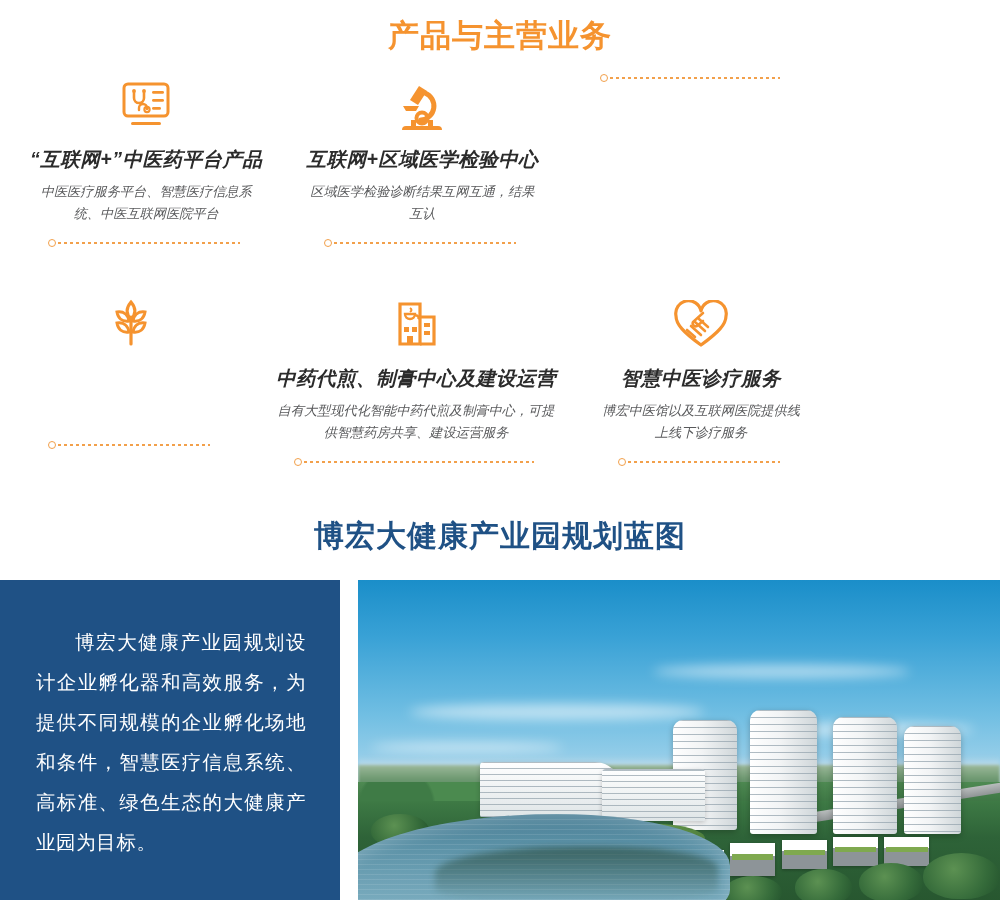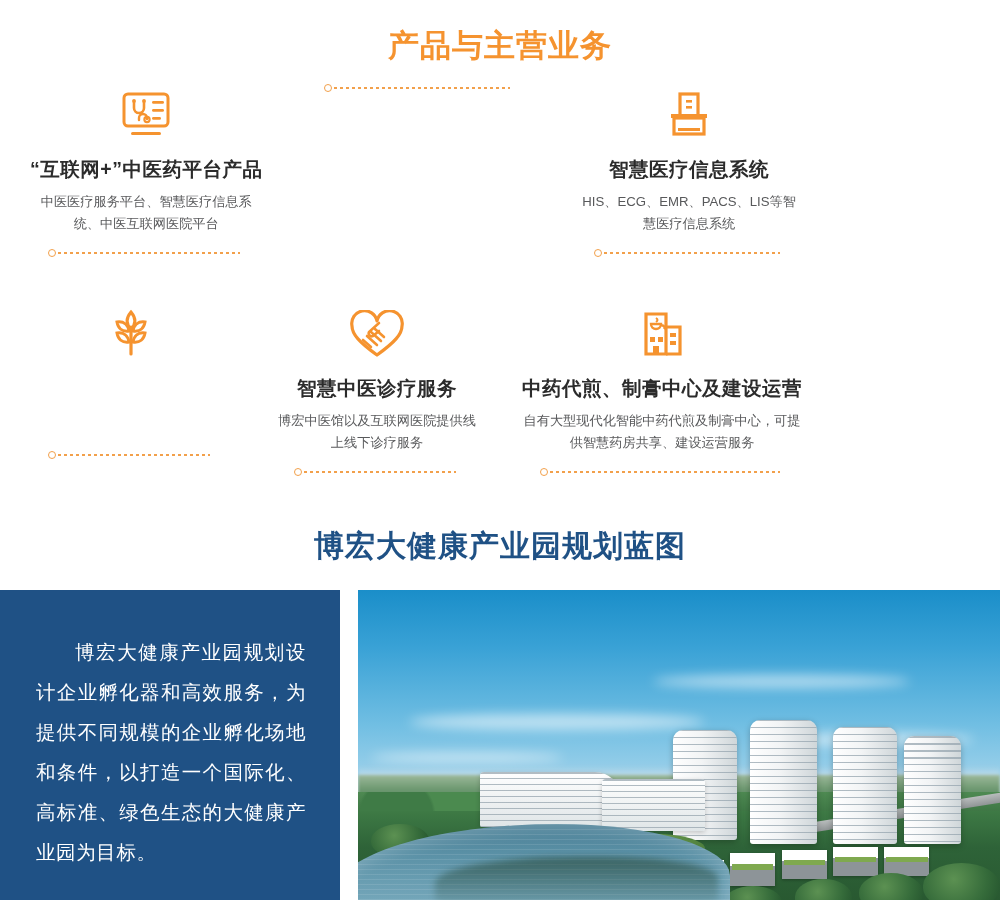--- a/index.html
+++ b/index.html
@@ -12,31 +12,32 @@
   }
 
   
   .section-title{
     text-align:center;
     font-size:31px;
     font-weight:700;
     letter-spacing:1px;
     line-height:1;
     margin:0;
-    padding-top:30px;
+    padding-top:20px;
     color:#f5932f;
   }
 
   .cards{
     display:grid;
     grid-template-columns:repeat(3,1fr);
     width:832px;
     box-sizing:border-box;
     padding:0 8px;
     margin-top:26px;
+    font-style:italic;
   }
 
   .card{
     position:relative;
     box-sizing:border-box;
     padding:0 22px 0 22px;
     text-align:center;
   }
   .card-inner{
     padding-bottom:18px;
@@ -284,38 +285,39 @@
           <rect x="13" y="42" width="30" height="3" rx="1.5" fill="#f5932f"></rect>
         </svg>
       </div>
       <p class="card-title">“互联网+”中医药平台产品</p>
       <p class="card-desc">中医医疗服务平台、智慧医疗信息系统、中医互联网医院平台</p>
     </div>
     <div class="divider"></div>
   </div>
 
   <div class="card">
-    <div class="divider"></div>
-  </div>
-
-  <div class="card">
     <div class="card-inner">
       <div class="card-icon">
-        <svg width="52" height="52" viewBox="0 0 52 52">
-          <rect x="17" y="4" width="18" height="22" fill="none" stroke="#f5932f" stroke-width="3.2"></rect>
-          <rect x="23" y="10" width="6" height="2.6" fill="#f5932f"></rect>
-          <rect x="23" y="16" width="6" height="2.6" fill="#f5932f"></rect>
-          <path d="M8 24 h36 v4 H8 z" fill="#f5932f"></path>
-          <rect x="11" y="28" width="30" height="16" fill="none" stroke="#f5932f" stroke-width="3.2"></rect>
-          <rect x="15" y="38" width="22" height="3" fill="#f5932f"></rect>
+        <svg width="50" height="52" viewBox="0 0 50 52">
+          <path d="M22 6 l8 5 -9 14 -8 -5 z" fill="#f5932f"></path>
+          <path d="M28 13 a14 14 0 0 1 -4 27" fill="none" stroke="#f5932f" stroke-width="5" stroke-linecap="round"></path>
+          <path d="M6 26 h16 l-3 5 H9 z" fill="#f5932f"></path>
+          <circle cx="25" cy="38" r="5.5" fill="none" stroke="#f5932f" stroke-width="4"></circle>
+          <path d="M9 46 h32 a4 4 0 0 1 4 4 H5 a4 4 0 0 1 4 -4 z" fill="#f5932f"></path>
+          <rect x="14" y="40" width="5" height="6" fill="#f5932f"></rect>
+          <rect x="31" y="40" width="5" height="6" fill="#f5932f"></rect>
         </svg>
       </div>
-      <p class="card-title">智慧医疗信息系统</p>
-      <p class="card-desc">HIS、ECG、EMR、PACS、LIS等智慧医疗信息系统</p>
+      <p class="card-title">互联网+区域医学检验中心</p>
+      <p class="card-desc">区域医学检验诊断结果互网互通，结果互认</p>
     </div>
+    <div class="divider"></div>
+  </div>
+
+  <div class="card">
     <div class="divider"></div>
   </div>
 
 </div>
 
 <div class="row-gap"></div>
 
 <div class="cards row2">
 
   <div class="card">
@@ -323,35 +325,20 @@
       <div class="card-icon">
         <svg width="46" height="52" viewBox="0 0 46 52">
           <path d="M23 3 c5 6 5 12 0 17 c-5 -5 -5 -11 0 -17z" fill="none" stroke="#f5932f" stroke-width="3"></path>
           <path d="M21 22 c-7 1 -11 -3 -12 -9 c7 -1 11 3 12 9z" fill="none" stroke="#f5932f" stroke-width="3"></path>
           <path d="M25 22 c7 1 11 -3 12 -9 c-7 -1 -11 3 -12 9z" fill="none" stroke="#f5932f" stroke-width="3"></path>
           <path d="M21 33 c-7 1 -11 -3 -12 -9 c7 -1 11 3 12 9z" fill="none" stroke="#f5932f" stroke-width="3"></path>
           <path d="M25 33 c7 1 11 -3 12 -9 c-7 -1 -11 3 -12 9z" fill="none" stroke="#f5932f" stroke-width="3"></path>
           <path d="M23 18 V45" stroke="#f5932f" stroke-width="3.2" stroke-linecap="round"></path>
         </svg>
       </div>
-    </div>
-    <div class="divider"></div>
-  </div>
-
-  <div class="card">
-    <div class="card-inner">
-      <div class="card-icon">
-        <svg width="56" height="50" viewBox="0 0 56 50">
-          <path d="M28 45 C10 32 3 24 3 16 A12 12 0 0 1 28 11 A12 12 0 0 1 53 16 C53 24 46 32 28 45 z" fill="none" stroke="#f5932f" stroke-width="3.2" stroke-linejoin="round"></path>
-          <path d="M30 13 L20 22 a3 3 0 0 0 4 4 l6 -5" fill="none" stroke="#f5932f" stroke-width="2.6" stroke-linecap="round"></path>
-          <path d="M18 26 l10 9 M22 22 l10 9 M26 19 l9 8 M14 30 l8 7" fill="none" stroke="#f5932f" stroke-width="2.6" stroke-linecap="round"></path>
-        </svg>
-      </div>
-      <p class="card-title">智慧中医诊疗服务</p>
-      <p class="card-desc">博宏中医馆以及互联网医院提供线上线下诊疗服务</p>
     </div>
     <div class="divider"></div>
   </div>
 
   <div class="card">
     <div class="card-inner">
       <div class="card-icon">
         <svg width="52" height="52" viewBox="0 0 52 52">
           <path d="M10 5 h20 v40 H10 z" fill="none" stroke="#f5932f" stroke-width="3.2"></path>
           <path d="M30 18 h14 v27 H30" fill="none" stroke="#f5932f" stroke-width="3.2"></path>
@@ -363,28 +350,43 @@
           <rect x="34" y="32" width="6" height="4" fill="#f5932f"></rect>
           <rect x="17" y="37" width="6" height="8" fill="#f5932f"></rect>
         </svg>
       </div>
       <p class="card-title card-title">中药代煎、制膏中心及建设运营</p>
       <p class="card-desc">自有大型现代化智能中药代煎及制膏中心，可提供智慧药房共享、建设运营服务</p>
     </div>
     <div class="divider"></div>
   </div>
 
+  <div class="card">
+    <div class="card-inner">
+      <div class="card-icon">
+        <svg width="56" height="50" viewBox="0 0 56 50">
+          <path d="M28 45 C10 32 3 24 3 16 A12 12 0 0 1 28 11 A12 12 0 0 1 53 16 C53 24 46 32 28 45 z" fill="none" stroke="#f5932f" stroke-width="3.2" stroke-linejoin="round"></path>
+          <path d="M30 13 L20 22 a3 3 0 0 0 4 4 l6 -5" fill="none" stroke="#f5932f" stroke-width="2.6" stroke-linecap="round"></path>
+          <path d="M18 26 l10 9 M22 22 l10 9 M26 19 l9 8 M14 30 l8 7" fill="none" stroke="#f5932f" stroke-width="2.6" stroke-linecap="round"></path>
+        </svg>
+      </div>
+      <p class="card-title">智慧中医诊疗服务</p>
+      <p class="card-desc">博宏中医馆以及互联网医院提供线上线下诊疗服务</p>
+    </div>
+    <div class="divider"></div>
+  </div>
+
 </div>
 
 <h2 class="blueprint-title">博宏大健康产业园规划蓝图</h2>
 
 <div class="blueprint-body">
 
   <div class="blue-panel">
-    <p>博宏大健康产业园规划设计企业孵化器和高效服务，为提供不同规模的企业孵化场地和条件，以打造一个国际化、高标准、绿色生态的大健康产业园为目标。</p>
+    <p>博宏大健康产业园规划设计企业孵化器和高效服务，为提供不同规模的企业孵化场地和条件，智慧医疗信息系统、高标准、绿色生态的大健康产业园为目标。</p>
   </div>
 
   <div class="render">
     <div class="sky"></div>
     <div class="cloud c1"></div>
     <div class="cloud c2"></div>
     <div class="cloud c3"></div>
     <div class="cloud c4"></div>
     <div class="haze"></div>
     <div class="treeline-far"></div>

